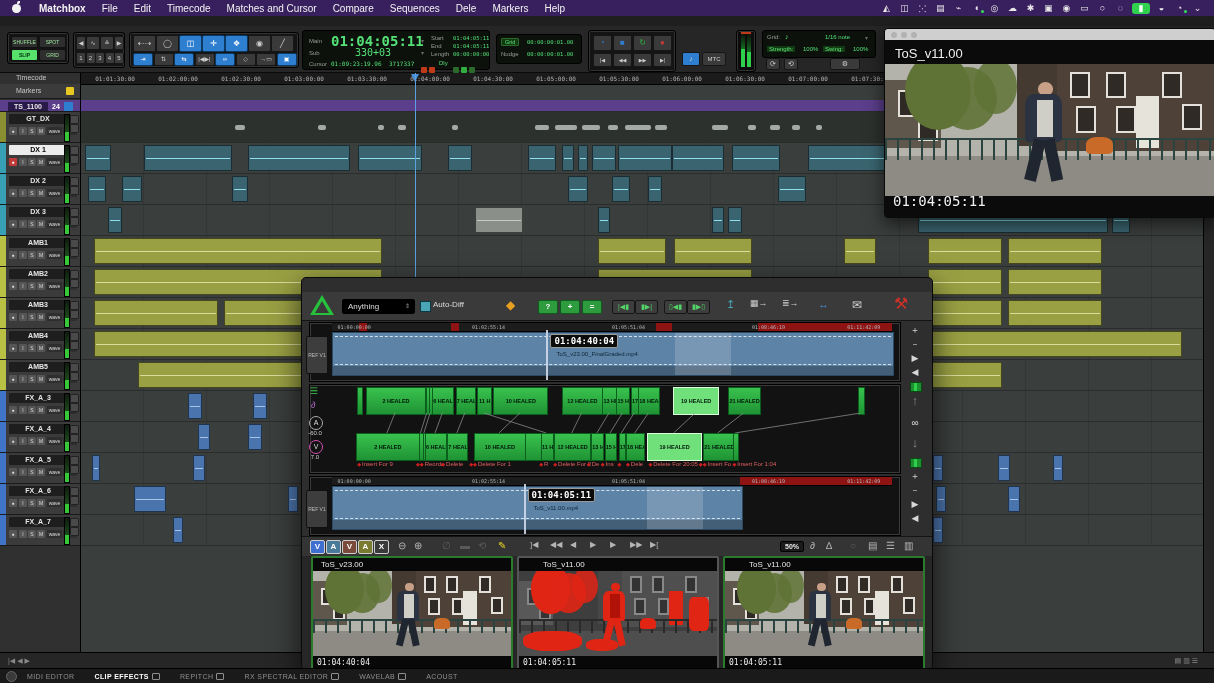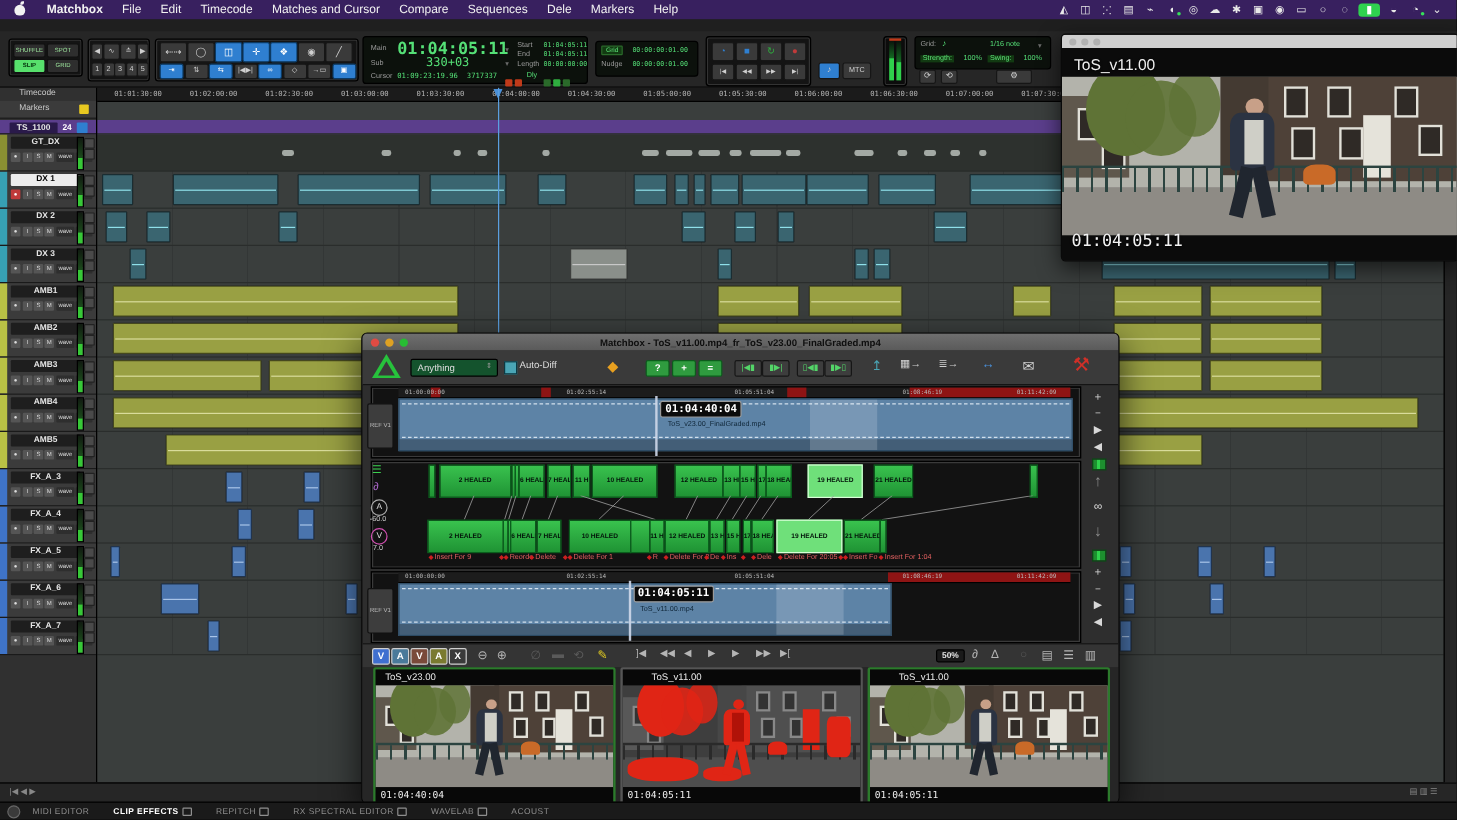--- a/index.html
+++ b/index.html
@@ -88,21 +88,21 @@
   #mb{position:absolute;left:301px;top:277px;width:630px;height:391px;background:#2e2e2e;border:1px solid #090909;
     border-radius:5px;z-index:50;box-shadow:0 10px 30px rgba(0,0,0,.7);overflow:hidden;}
   #mb-titlebar{position:absolute;left:0;top:0;width:100%;height:14px;background:linear-gradient(#6f6f6f,#5a5a5a);
     display:flex;align-items:center;font-size:8px;font-weight:bold;color:#0e0e0e;}
   #mb-title{position:absolute;left:0;width:100%;text-align:center;}
   .mb-lights{display:flex;gap:5px;margin-left:7px;z-index:2;}
   .mb-lights i{width:7px;height:7px;border-radius:50%;display:block;}
   #mb-toolbar{position:absolute;left:0;top:14px;width:100%;height:28px;background:#3a3a3a;border-bottom:1px solid #141414;}
   .mb-logo{position:absolute;left:8px;top:3px;width:0;height:0;border-left:12px solid transparent;border-right:12px solid transparent;border-bottom:20px solid #27c23c;}
   .mb-logo:after{content:"";position:absolute;left:-7px;top:6px;width:0;height:0;border-left:7px solid transparent;border-right:7px solid transparent;border-bottom:12px solid #3a3a3a;}
-  #mb-dd{position:absolute;left:40px;top:7px;width:66px;height:13px;background:#14532d;border:1px solid #000;
+  #mb-dd{position:absolute;left:40px;top:7px;width:66px;height:13px;background:#000000;border:1px solid #000;
     border-radius:2px;color:#ddd;font-size:8px;line-height:13px;padding-left:5px;}
   #mb-dd span{float:right;margin-right:4px;font-size:6px;color:#9a9a9a;}
   #mb-check{position:absolute;left:118px;top:9px;width:9px;height:9px;background:#4aa5b5;border:1px solid #0c3a44;}
   #mb-checklbl{position:absolute;left:131px;top:8px;font-size:8px;color:#ddd;}
   .mb-ic{position:absolute;top:6px;text-align:center;font-size:10px;color:#cfcfcf;}
   .mb-greenbtn{position:absolute;top:8px;width:18px;height:12px;background:#2f9b3f;border:1px solid #0c5c1c;border-radius:2px;
     color:#fff;font-size:8px;font-weight:bold;text-align:center;line-height:12px;}
   .mb-navbtn{position:absolute;top:8px;width:21px;height:12px;background:#3d3d3d;border:1px solid #161616;border-radius:2px;
     color:#53d468;font-size:7px;text-align:center;line-height:12px;}
   .panel{position:absolute;background:#121212;border:1px solid #000;box-shadow:inset 0 0 0 1px #3a3a3a;}
@@ -776,28 +776,20 @@
           <div style="position: absolute; left: 42.5%; top: 23%; width: 11%; height: 36%; background: rgb(43, 51, 66); border-radius: 24% 24% 10% 10%;"></div>
           <div style="position: absolute; left: 46%; top: 27%; width: 5%; height: 28%; background: rgb(207, 207, 199);"></div>
           <div style="position: absolute; left: 43.5%; top: 57%; width: 3.5%; height: 32%; background: rgb(32, 38, 47); transform: rotate(14deg);"></div>
           <div style="position: absolute; left: 49%; top: 57%; width: 3.5%; height: 32%; background: rgb(32, 38, 47); transform: rotate(-12deg);"></div>
         </div>
       <div id="video-tc">01:04:05:11</div>
     </div>
   </div>
 
   <div id="mb">
-    <div id="mb-titlebar">
-      <span class="mb-lights">
-        <i style="background:#df4b43;"></i>
-          <i style="background:#deA123;"></i>
-          <i style="background:#27bd33;"></i>
-      </span>
-      <span id="mb-title">Matchbox - ToS_v11.00.mp4_fr_ToS_v23.00_FinalGraded.mp4</span>
-    </div>
     <div id="mb-toolbar">
       <span class="mb-logo"></span>
       <div id="mb-dd"><b style="font-weight:normal;">Anything</b><span>⇕</span></div>
       <div id="mb-check"></div>
       <div id="mb-checklbl">Auto-Diff</div>
       <span class="mb-ic" style="left:204px;color:#e8a020;font-size:12px;">◆</span>
       <span class="mb-greenbtn" style="left:236px;">?</span>
       <span class="mb-greenbtn" style="left:258px;">+</span>
       <span class="mb-greenbtn" style="left:280px;">=</span>
       <span class="mb-navbtn" style="left:310px;">|◀▮</span>

